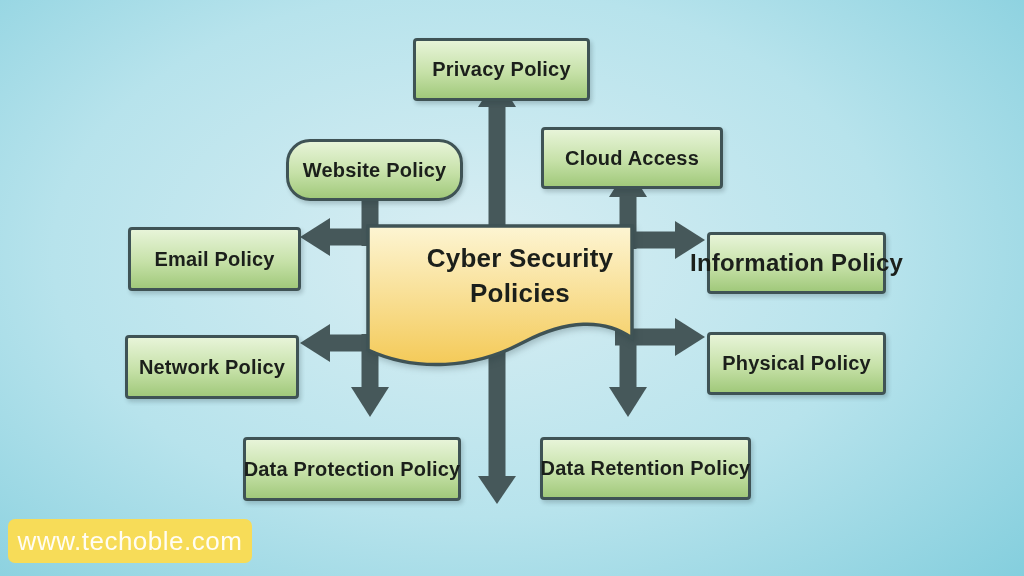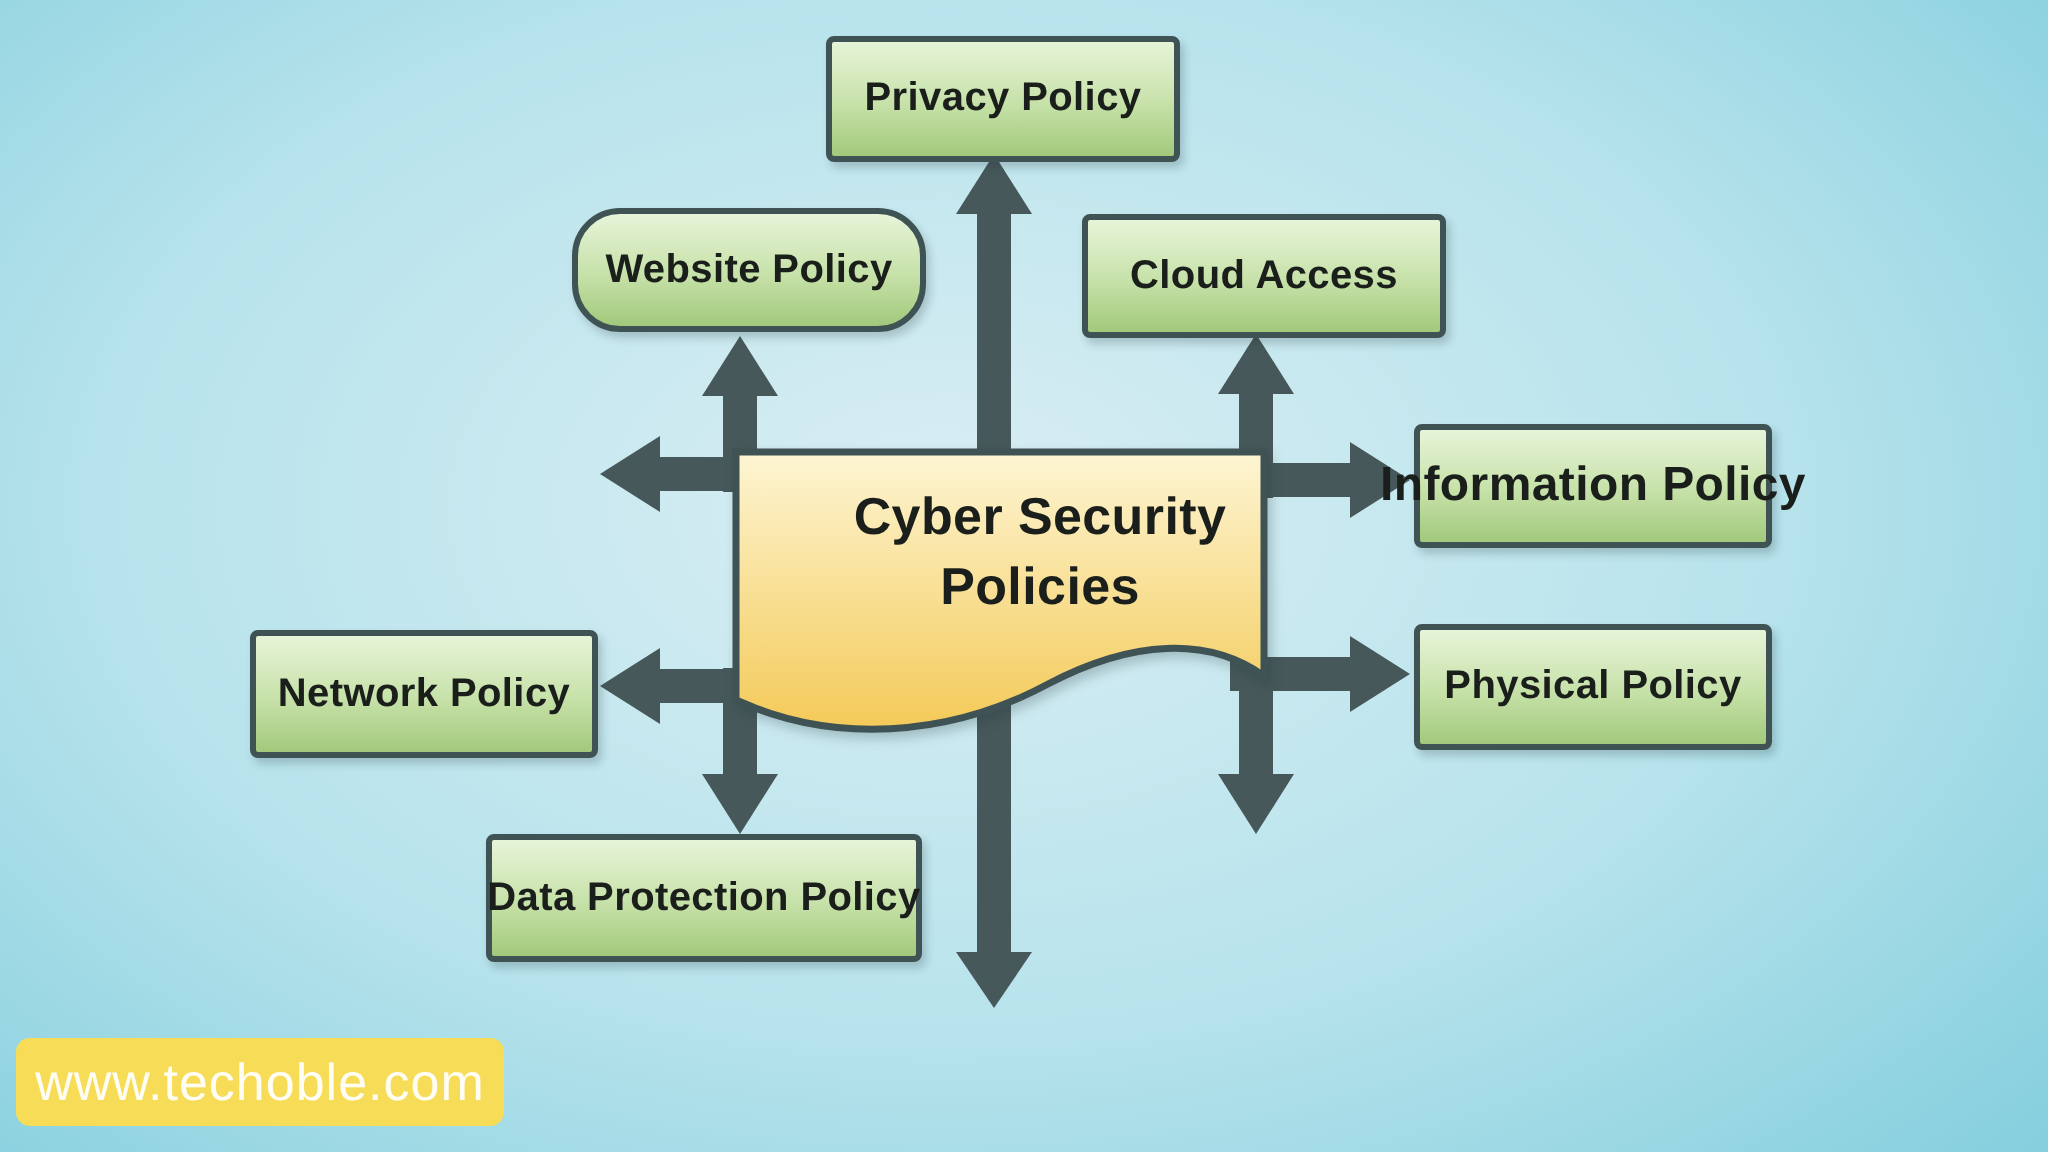--- a/index.html
+++ b/index.html
@@ -23,24 +23,24 @@
     background:radial-gradient(ellipse 760px 480px at 46% 44%,
       var(--background-center) 0%, #b7e3ec 55%, var(--background-edge) 100%);
   }
   .layer{position:absolute;left:0;top:0;width:1024px;height:576px;}
   .node{
     position:absolute;display:flex;align-items:center;justify-content:center;
     background:linear-gradient(to bottom,var(--node-fill-top) 0%,var(--node-fill-mid) 55%,var(--node-fill-bottom) 100%);
     border:3px solid var(--node-border);border-radius:4px;
     box-shadow:2px 3px 4px rgba(30,50,55,.22);
     font-weight:bold;font-size:20px;color:var(--text);
-    white-space:nowrap;letter-spacing:.2px;
+    white-space:nowrap;letter-spacing:.2px;margin-top:20px;
   }
   .privacy{left:413px;top:18px;width:171px;height:57px;}
-  .website{left:286px;top:104px;width:171px;height:56px;border-radius:24px;}
+  .website{left:286px;top:119px;width:171px;height:56px;border-radius:24px;}
   .cloud{left:541px;top:107px;width:176px;height:56px;}
   .email{left:128px;top:207px;width:167px;height:58px;}
   .information{left:707px;top:212px;width:173px;height:56px;font-size:24px;}
   .network{left:125px;top:315px;width:168px;height:58px;}
   .physical{left:707px;top:312px;width:173px;height:57px;}
   .data-protection{left:243px;top:417px;width:212px;height:58px;}
   .data-retention{left:540px;top:417px;width:205px;height:57px;}
   .access-control{left:398px;top:503px;width:200px;height:57px;}
   .center-label{
     position:absolute;left:368px;top:241px;width:264px;
@@ -132,30 +132,36 @@
 
   <div class="node privacy">
     <span>Privacy Policy</span>
   </div>
   <div class="node website">
     <span>Website Policy</span>
   </div>
   <div class="node cloud">
     <span>Cloud Access</span>
   </div>
+  <div class="node email">
+    <span>Email Policy</span>
+  </div>
   <div class="node information">
     <span>Information Policy</span>
   </div>
   <div class="node network">
     <span>Network Policy</span>
   </div>
   <div class="node physical">
     <span>Physical Policy</span>
   </div>
   <div class="node data-protection">
     <span>Data Protection Policy</span>
   </div>
+  <div class="node data-retention">
+    <span>Data Retention Policy</span>
+  </div>
 
   <div class="watermark">
     <span>www.techoble.com</span>
   </div>
 
 </div>
 
 </body></html>

